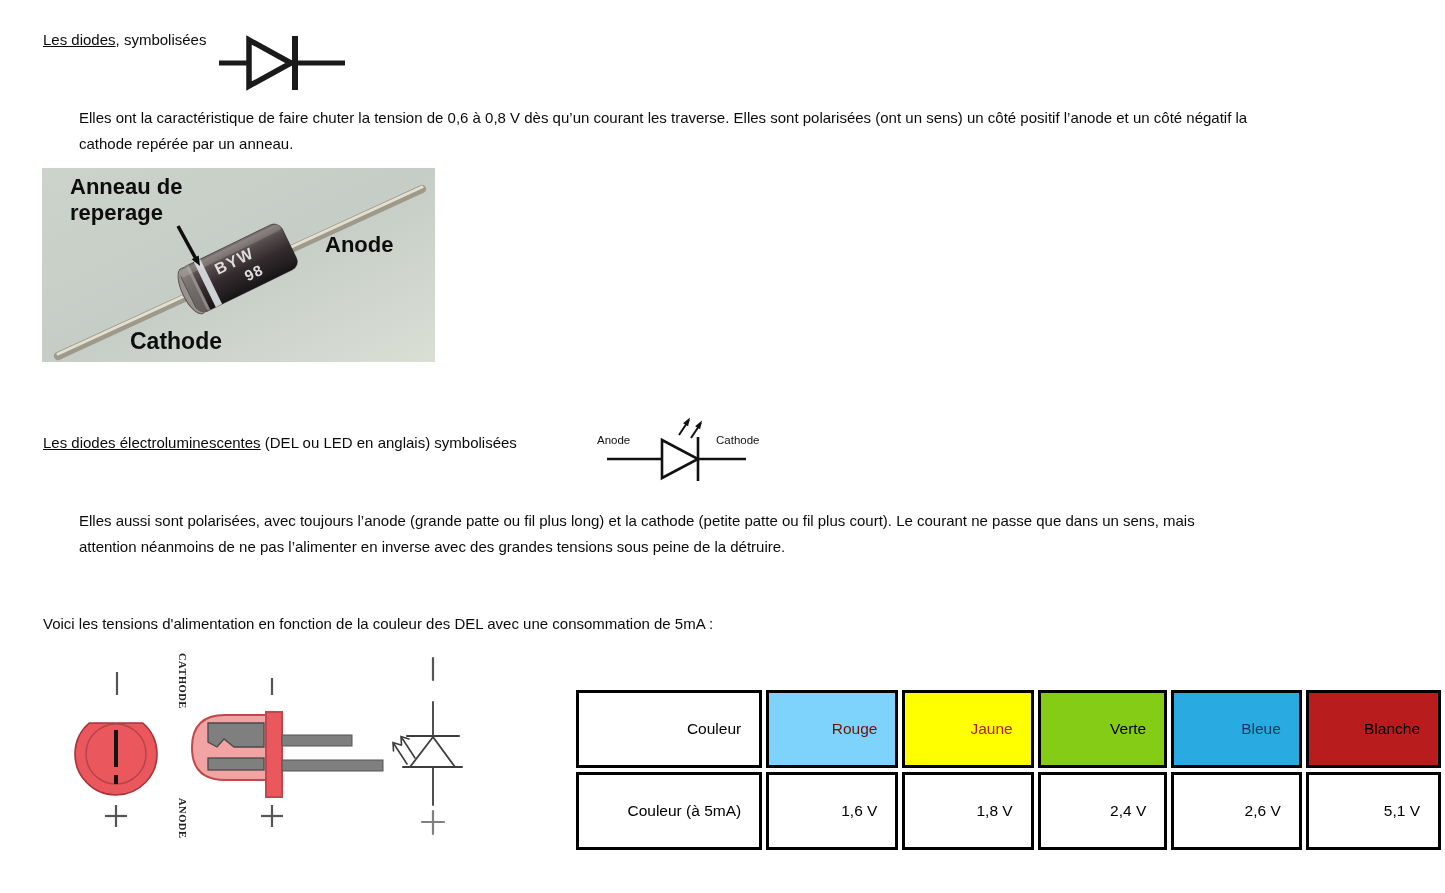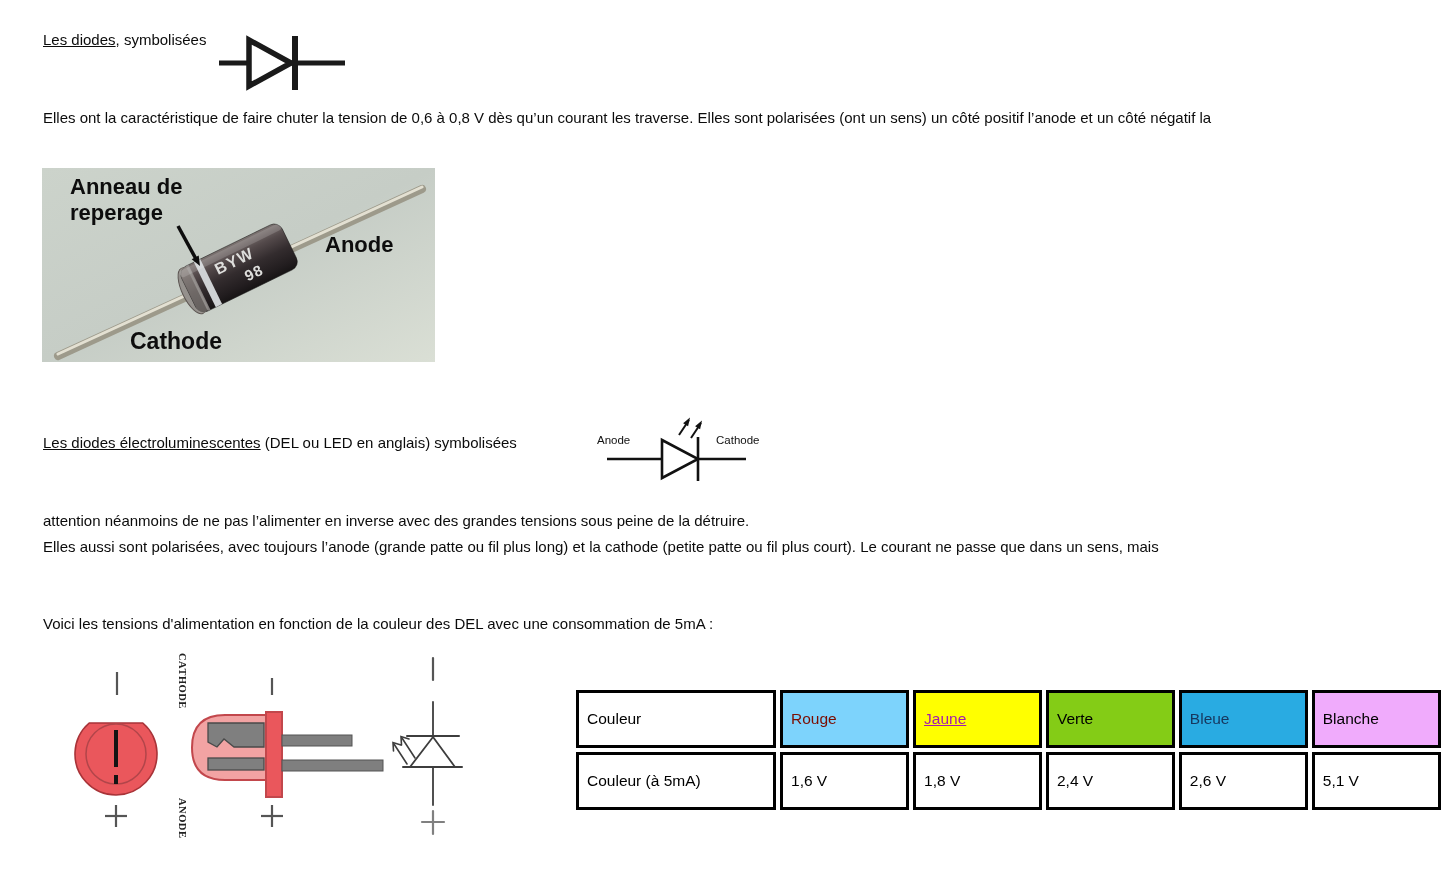--- a/index.html
+++ b/index.html
@@ -2,27 +2,27 @@
 <html><head>
 <meta charset="utf-8">
 <style>
   html,body{margin:0;padding:0;}
   body{
     width:1445px;height:893px;background:#ffffff;position:relative;overflow:hidden;
     font-family:"Liberation Sans",sans-serif;color:#000;
   }
   .abs{position:absolute;}
   .doc-text{font-size:15px;line-height:26px;color:#0b0b0b;}
-  .line{display:block;white-space:nowrap;}
+  .line{display:block;white-space:nowrap;margin-left:36px;}
   .u{text-decoration:underline;}
   
   .volt-table{border-collapse:separate;border-spacing:4px;background:#fff;}
   .volt-table td{
-    border:3px solid #000;text-align:left;vertical-align:middle;
-    font-size:15.5px;padding:8px;height:36px;
+    border:3px solid #000;text-align:right;vertical-align:middle;
+    font-size:15.5px;padding:18px;height:36px;
   }
   .volt-table td.c0{width:180px;}
   .volt-table td.cn{width:108px;}
   svg text{font-family:"Liberation Sans",sans-serif;}
   .serif-rot{font-family:"Liberation Serif",serif;font-weight:bold;letter-spacing:0.5px;}
 </style>
 </head>
 <body>
 
 <div class="abs doc-text" style="left:43px;top:27px;">
@@ -30,20 +30,21 @@
 </div>
 
 <svg class="abs" style="left:215px;top:30px;" width="135" height="65" viewBox="0 0 135 65">
   <line x1="4" y1="33" x2="130" y2="33" stroke="#1a1a1a" stroke-width="5"></line>
   <path d="M34,10 L34,56 L76,33 Z" fill="#ffffff" stroke="#1a1a1a" stroke-width="5.5" stroke-linejoin="miter"></path>
   <line x1="80" y1="6" x2="80" y2="60" stroke="#1a1a1a" stroke-width="6"></line>
 </svg>
 
 <div class="abs doc-text" style="left:43px;top:105px;width:1380px;">
   <span class="line">Elles ont la caractéristique de faire chuter la tension de 0,6 à 0,8 V dès qu’un courant les traverse. Elles sont polarisées (ont un sens) un côté positif l’anode et un côté négatif la</span>
+  <span class="line">cathode repérée par un anneau.</span>
 </div>
 
 <svg class="abs" style="left:42px;top:168px;" width="393" height="194" viewBox="0 0 393 194">
   <defs>
     <linearGradient id="bgGrad" x1="0" y1="0" x2="1" y2="1">
       <stop offset="0" stop-color="#ccd3cb"></stop>
       <stop offset="0.5" stop-color="#c6cdc6"></stop>
       <stop offset="1" stop-color="#dadfd5"></stop>
     </linearGradient>
     <linearGradient id="bodyGrad" x1="0" y1="0" x2="0" y2="1">
@@ -94,22 +95,22 @@
   <line x1="105" y1="24" x2="105" y2="68" stroke="#111" stroke-width="2.6"></line>
   <g>
     <line x1="86" y1="22" x2="96" y2="7" stroke="#111" stroke-width="2"></line>
     <polygon points="97,4.5 95.1,13.2 90.1,10.2" fill="#111"></polygon>
     <line x1="98" y1="25" x2="108" y2="10" stroke="#111" stroke-width="2"></line>
     <polygon points="109,7.5 107.1,16.2 102.1,13.2" fill="#111"></polygon>
   </g>
 </svg>
 
 <div class="abs doc-text" style="left:43px;top:508px;width:1380px;">
+  <span class="line">Elles aussi sont polarisées, avec toujours l’anode (grande patte ou fil plus long) et la cathode (petite patte ou fil plus court). Le courant ne passe que dans un sens, mais</span>
   <span class="line">attention néanmoins de ne pas l’alimenter en inverse avec des grandes tensions sous peine de la détruire.</span>
-  <span class="line">Elles aussi sont polarisées, avec toujours l’anode (grande patte ou fil plus long) et la cathode (petite patte ou fil plus court). Le courant ne passe que dans un sens, mais</span>
 </div>
 
 <div class="abs doc-text" style="left:43px;top:611px;">Voici les tensions d'alimentation en fonction de la couleur des DEL avec une consommation de 5mA :</div>
 
 <svg class="abs" style="left:58px;top:650px;" width="430" height="215" viewBox="0 0 430 215">
 
   <g>
     <line x1="59" y1="22" x2="59" y2="45" stroke="#555" stroke-width="2.2"></line>
     <path d="M31.2,73 A41,41 0 1 0 84.8,73 Z" fill="#EA575C" stroke="#A83338" stroke-width="1.6" stroke-linejoin="round"></path>
     <circle cx="58" cy="104" r="30" fill="none" stroke="#B2454A" stroke-width="1.5"></circle>
@@ -157,24 +158,24 @@
     </g>
   </g>
 </svg>
 
 <div class="abs" style="left:572px;top:686px;">
   <table class="volt-table">
     <tbody>
         <tr>
       <td class="c0" style="background-color: rgb(255, 255, 255); color: rgb(0, 0, 0);">Couleur</td>
       <td class="cn" style="background-color: #7dd3fc; color: rgb(123, 13, 0);">Rouge</td>
-      <td class="cn" style="background-color: rgb(255, 255, 0); color: #a21caf; text-decoration: underline;">Jaune</td>
+      <td class="cn" style="background-color: rgb(255, 255, 0); color: #b91c1c;">Jaune</td>
       <td class="cn" style="background-color: #84cc16; color: rgb(0, 0, 0);">Verte</td>
       <td class="cn" style="background-color: rgb(41, 171, 226); color: rgb(23, 54, 93); margin-top: 20px;">Bleue</td>
-      <td class="cn" style="background-color: #f0abfc; color: rgb(0, 0, 0);">Blanche</td>
+      <td class="cn" style="background-color: #b91c1c; color: rgb(0, 0, 0);">Blanche</td>
     </tr>
     <tr>
       <td class="c0">Couleur (à 5mA)</td>
       <td class="cn">1,6 V</td>
       <td class="cn">1,8 V</td>
       <td class="cn">2,4 V</td>
       <td class="cn">2,6 V</td>
       <td class="cn">5,1 V</td>
     </tr>
   </tbody>

